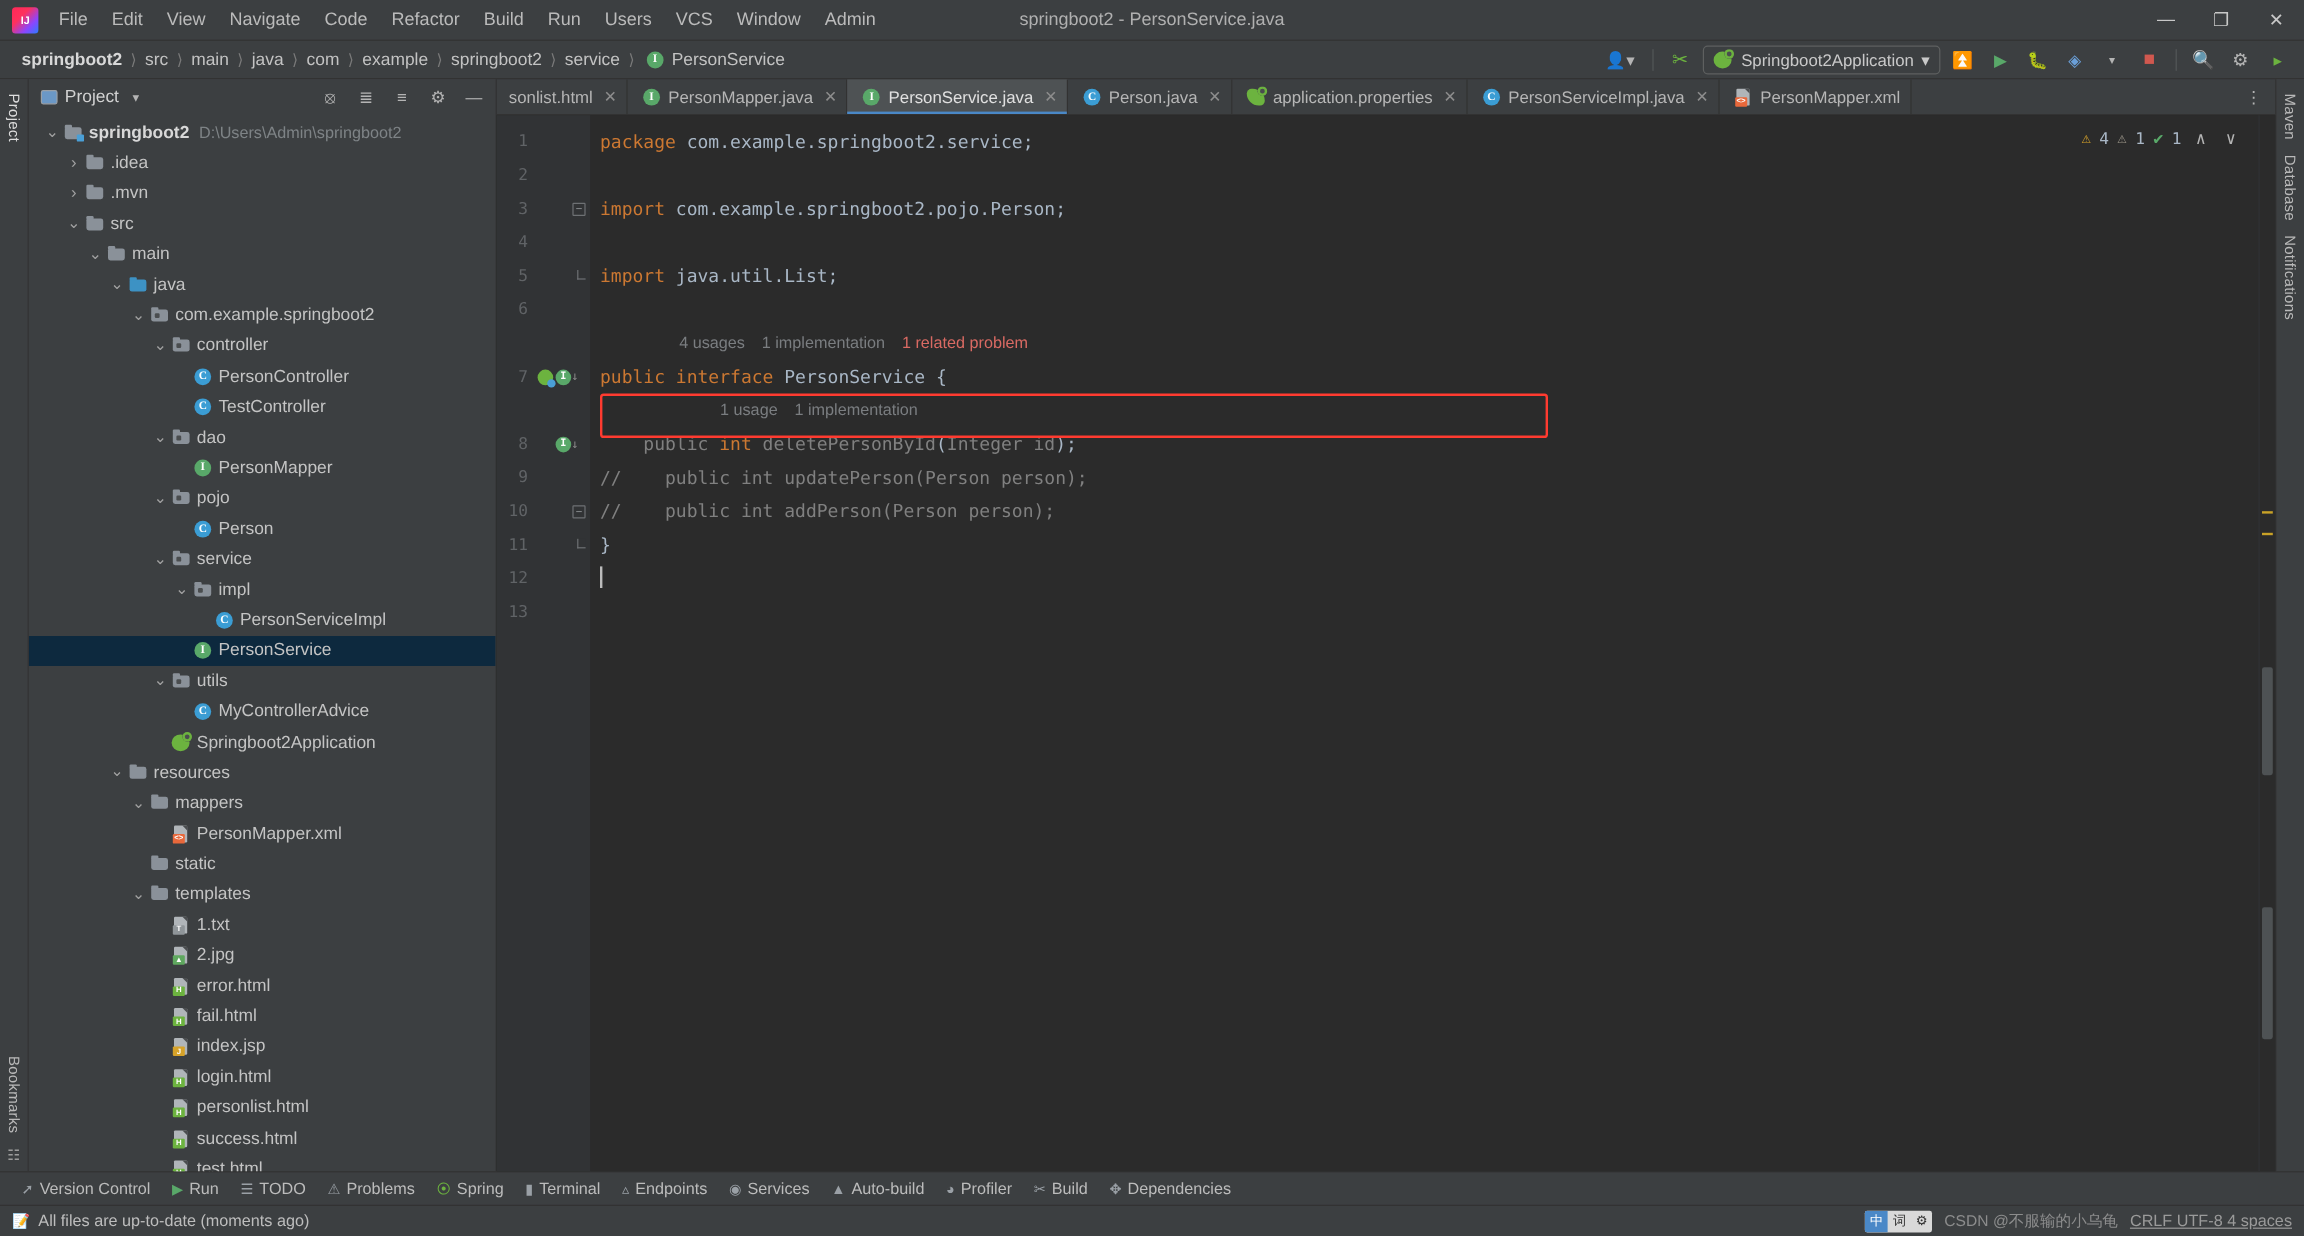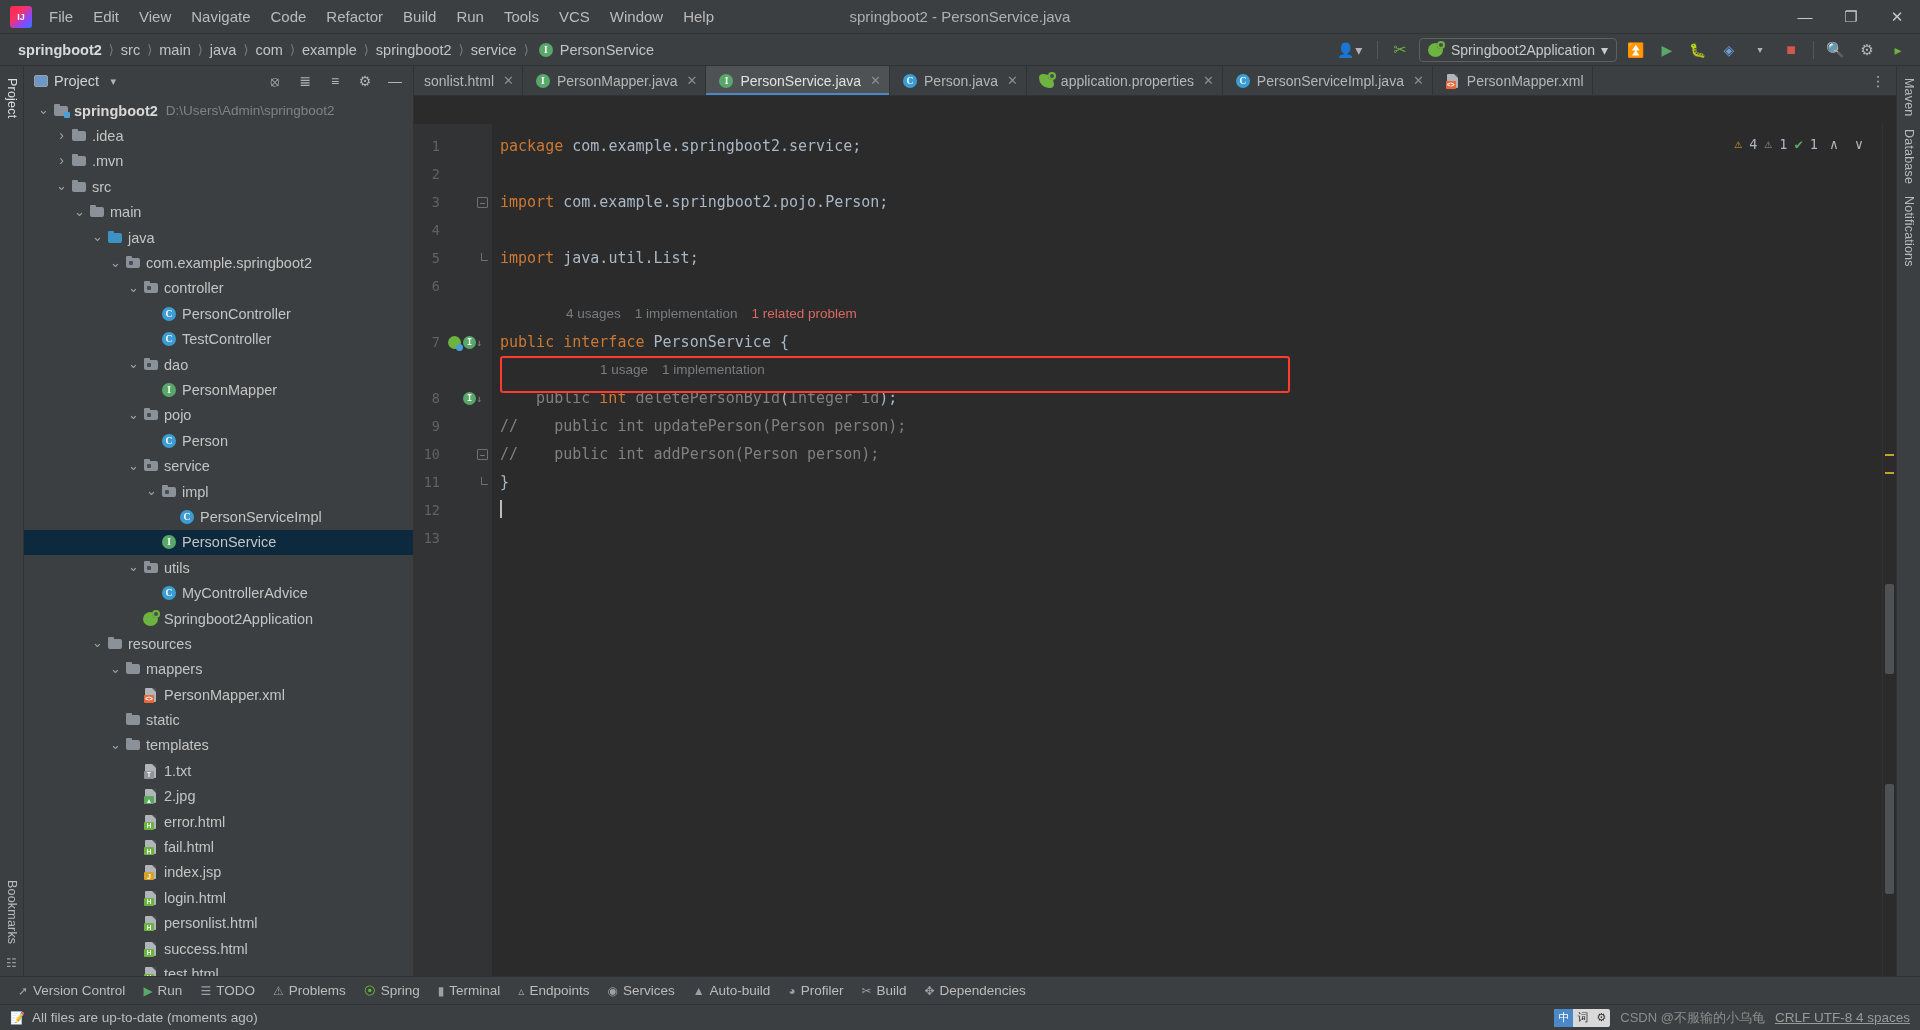--- a/index.html
+++ b/index.html
@@ -155,21 +155,21 @@
     display: flex; align-items: center; justify-content: center; font-size: 6.5px;
     color: #fff; font-weight: bold; font-family: "Liberation Sans", sans-serif;
   }
   .badge.xml { background: #e8683b; }
   .badge.html { background: #6cb33f; }
   .badge.jsp { background: #d6a229; }
   .badge.txt { background: #8f9599; }
   .badge.jpg { background: #5fa85f; }
 
   
-  .editor-col { flex: 1 1 auto; display: flex; flex-direction: column; min-width: 0; background: #2b2b2b; gap: 28px; }
+  .editor-col { flex: 1 1 auto; display: flex; flex-direction: column; min-width: 0; background: #2b2b2b; }
   .tabbar {
     height: 30px; flex: none; display: flex; align-items: stretch; background: #3c3f41;
     border-bottom: 1px solid #323232; overflow: hidden;
   }
   .etab {
     display: flex; align-items: center; gap: 6px; padding: 0 8px 0 10px; font-size: 14px;
     color: #b6b6b6; border-right: 1px solid #323232; white-space: nowrap; position: relative;
     max-width: 260px;
   }
   .etab.active { background: #4e5254; color: #e0e0e0; }
@@ -281,24 +281,24 @@
     <div class="ij-logo"></div>
     <div class="menubar">
       <div class="menu-item">File</div>
       <div class="menu-item">Edit</div>
       <div class="menu-item">View</div>
       <div class="menu-item">Navigate</div>
       <div class="menu-item">Code</div>
       <div class="menu-item">Refactor</div>
       <div class="menu-item">Build</div>
       <div class="menu-item">Run</div>
-      <div class="menu-item">Tools</div>
+      <div class="menu-item">Users</div>
       <div class="menu-item">VCS</div>
       <div class="menu-item">Window</div>
-      <div class="menu-item">Help</div>
+      <div class="menu-item">Admin</div>
     </div>
     <div class="win-title">springboot2 - PersonService.java</div>
     <div class="win-ctrls">
       <div class="win-btn">—</div>
       <div class="win-btn">❐</div>
       <div class="win-btn close">✕</div>
     </div>
   </div>
 
   <div class="navbar">

